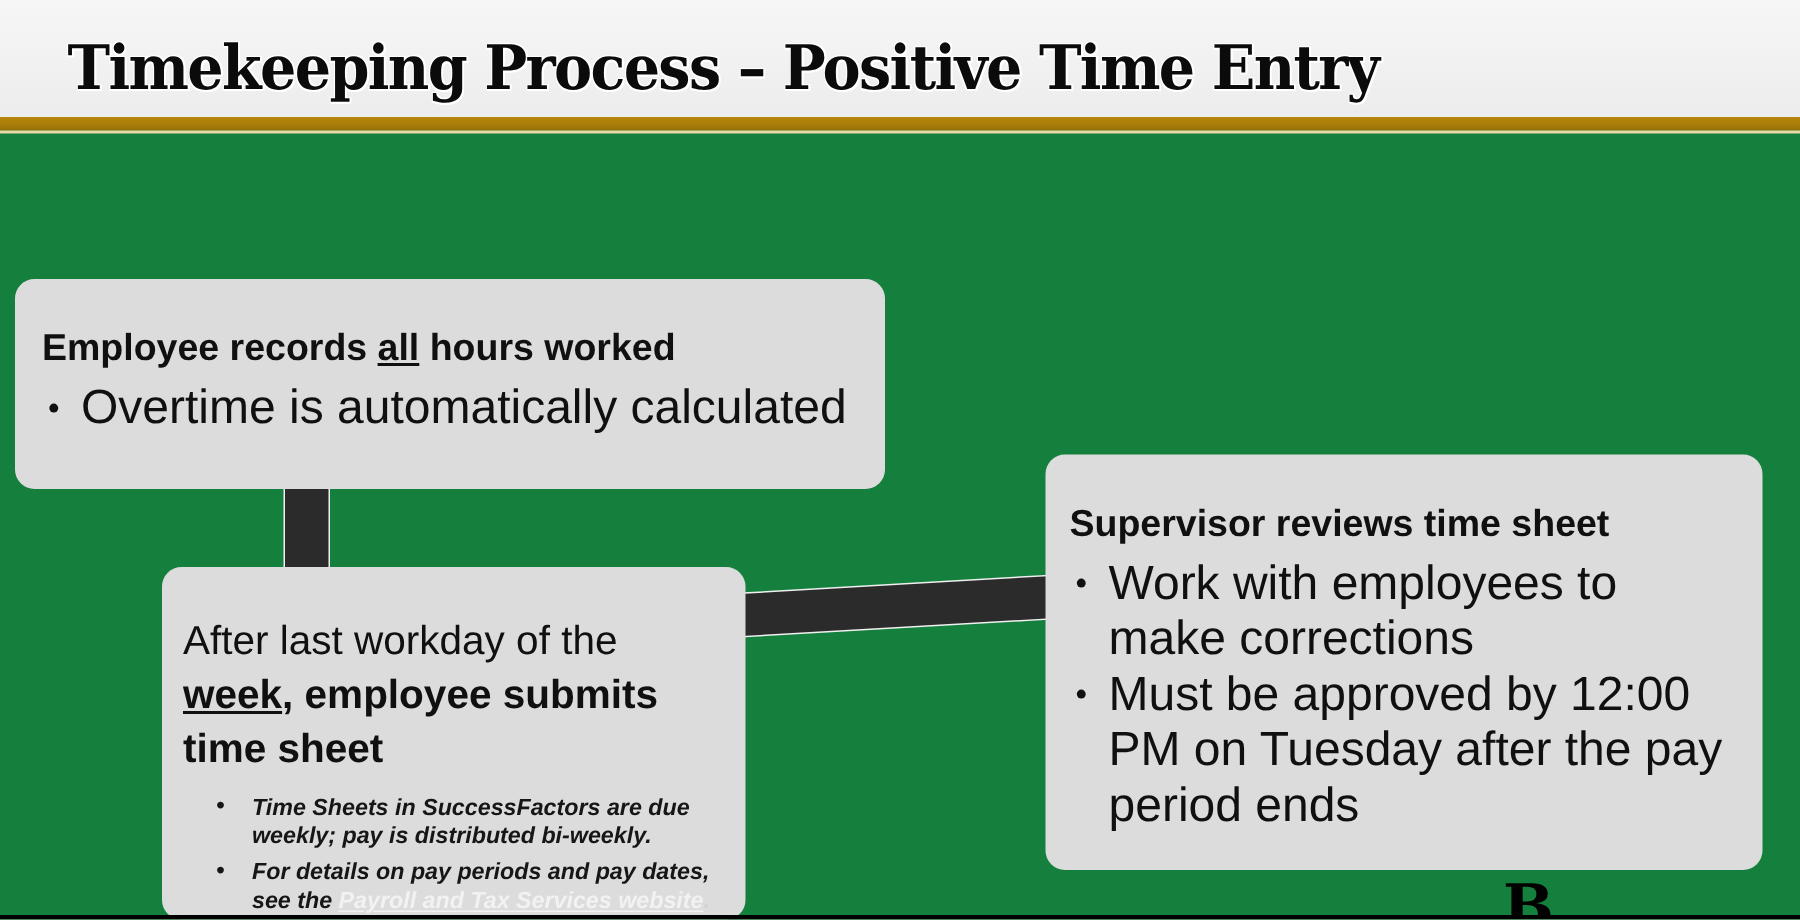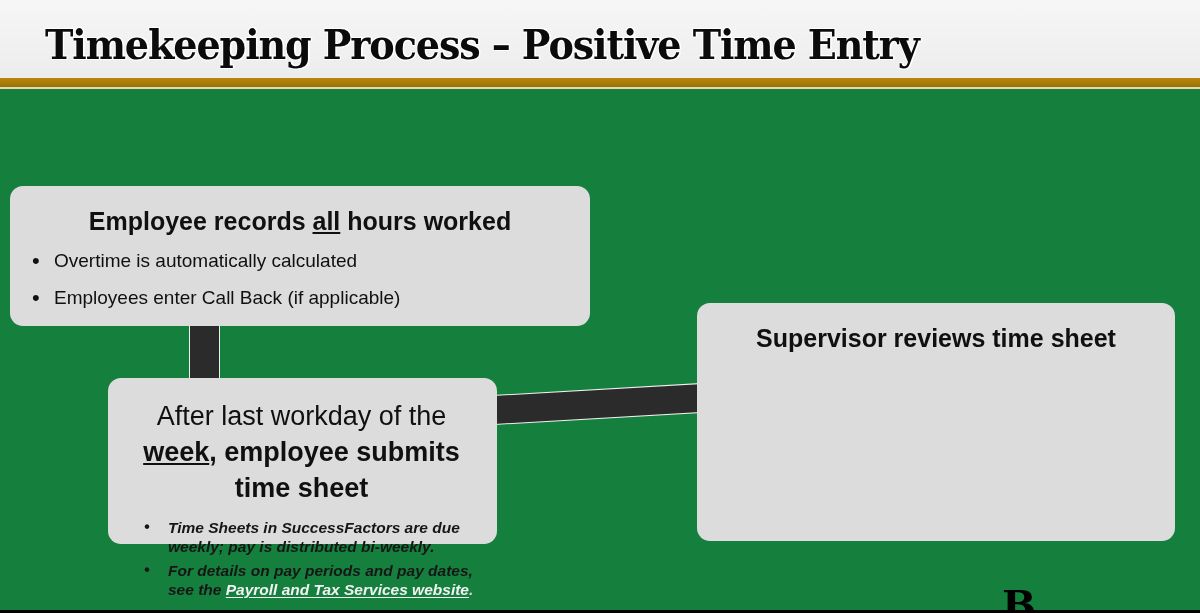--- a/index.html
+++ b/index.html
@@ -81,56 +81,55 @@
     left: 10px;
     top: 186px;
     width: 580px;
     height: 140px;
     padding: 16px 18px 10px 18px;
   }
   #box-submits {
     left: 108px;
     top: 378px;
     width: 389px;
-    height: 166px;
+    height: 235px;
     padding: 16px 16px 8px 14px;
   }
   #box-supervisor {
     left: 697px;
     top: 303px;
     width: 478px;
-    height: 238px;
+    height: 277px;
     padding: 16px 16px 10px 16px;
   }
 
   .box-heading {
     font-size: 25px;
     font-weight: bold;
     line-height: 30px;
-    margin: 4px 0 6px 0;
-    text-align: center;
+    margin: 15px 0 6px 0;
   }
   .box-heading.mixed {
     font-weight: normal;
     font-size: 27px;
     line-height: 36px;
     margin-bottom: 10px;
   }
   .box-heading.mixed .bold { font-weight: bold; }
   .u { text-decoration: underline; text-underline-offset: 2px; }
 
   ul.box-list {
     list-style: none;
     margin: 0;
     padding: 0;
   }
   ul.box-list > li {
     position: relative;
     padding-left: 26px;
-    font-size: 19px;
+    font-size: 32px;
     line-height: 37px;
     margin: 0;
   }
   ul.box-list > li:before {
     content: "\2022";
     position: absolute;
     left: 4px;
     top: 0;
     font-size: 22px;
   }
@@ -220,32 +219,35 @@
   <div class="slide-title">Timekeeping Process – Positive Time Entry</div>
 
   <div class="connector-vertical"></div>
 
   <div class="connector-horizontal"></div>
 
   <div class="flow-box" id="box-employee">
     <div class="box-heading"><span>Employee records </span><span class="u">all</span><span> hours worked</span></div>
     <ul class="box-list">
       <li>Overtime is automatically calculated</li>
-      <li>Employees enter Call Back (if applicable)</li>
     </ul>
   </div>
 
   <div class="flow-box" id="box-submits">
     <div class="box-heading mixed"><span>After last workday of the </span><span class="u bold">week</span><span class="bold">, employee submits time sheet</span></div>
     <ul class="sub-list">
       <li><span>Time Sheets in SuccessFactors are due weekly; pay is distributed bi-weekly.</span></li>
       <li><span>For details on pay periods and pay dates, see the </span><span class="link">Payroll and Tax Services website</span><span class="link-tail">.</span></li>
     </ul>
   </div>
 
   <div class="flow-box" id="box-supervisor">
     <div class="box-heading">Supervisor reviews time sheet</div>
+    <ul class="box-list">
+      <li>Work with employees to make corrections</li>
+      <li>Must be approved by 12:00 PM on Tuesday after the pay period ends</li>
+    </ul>
   </div>
 
   <div class="footer-glyph">B</div>
   <div class="bottom-rule"></div>
 
 </div>
 
 </body></html>

